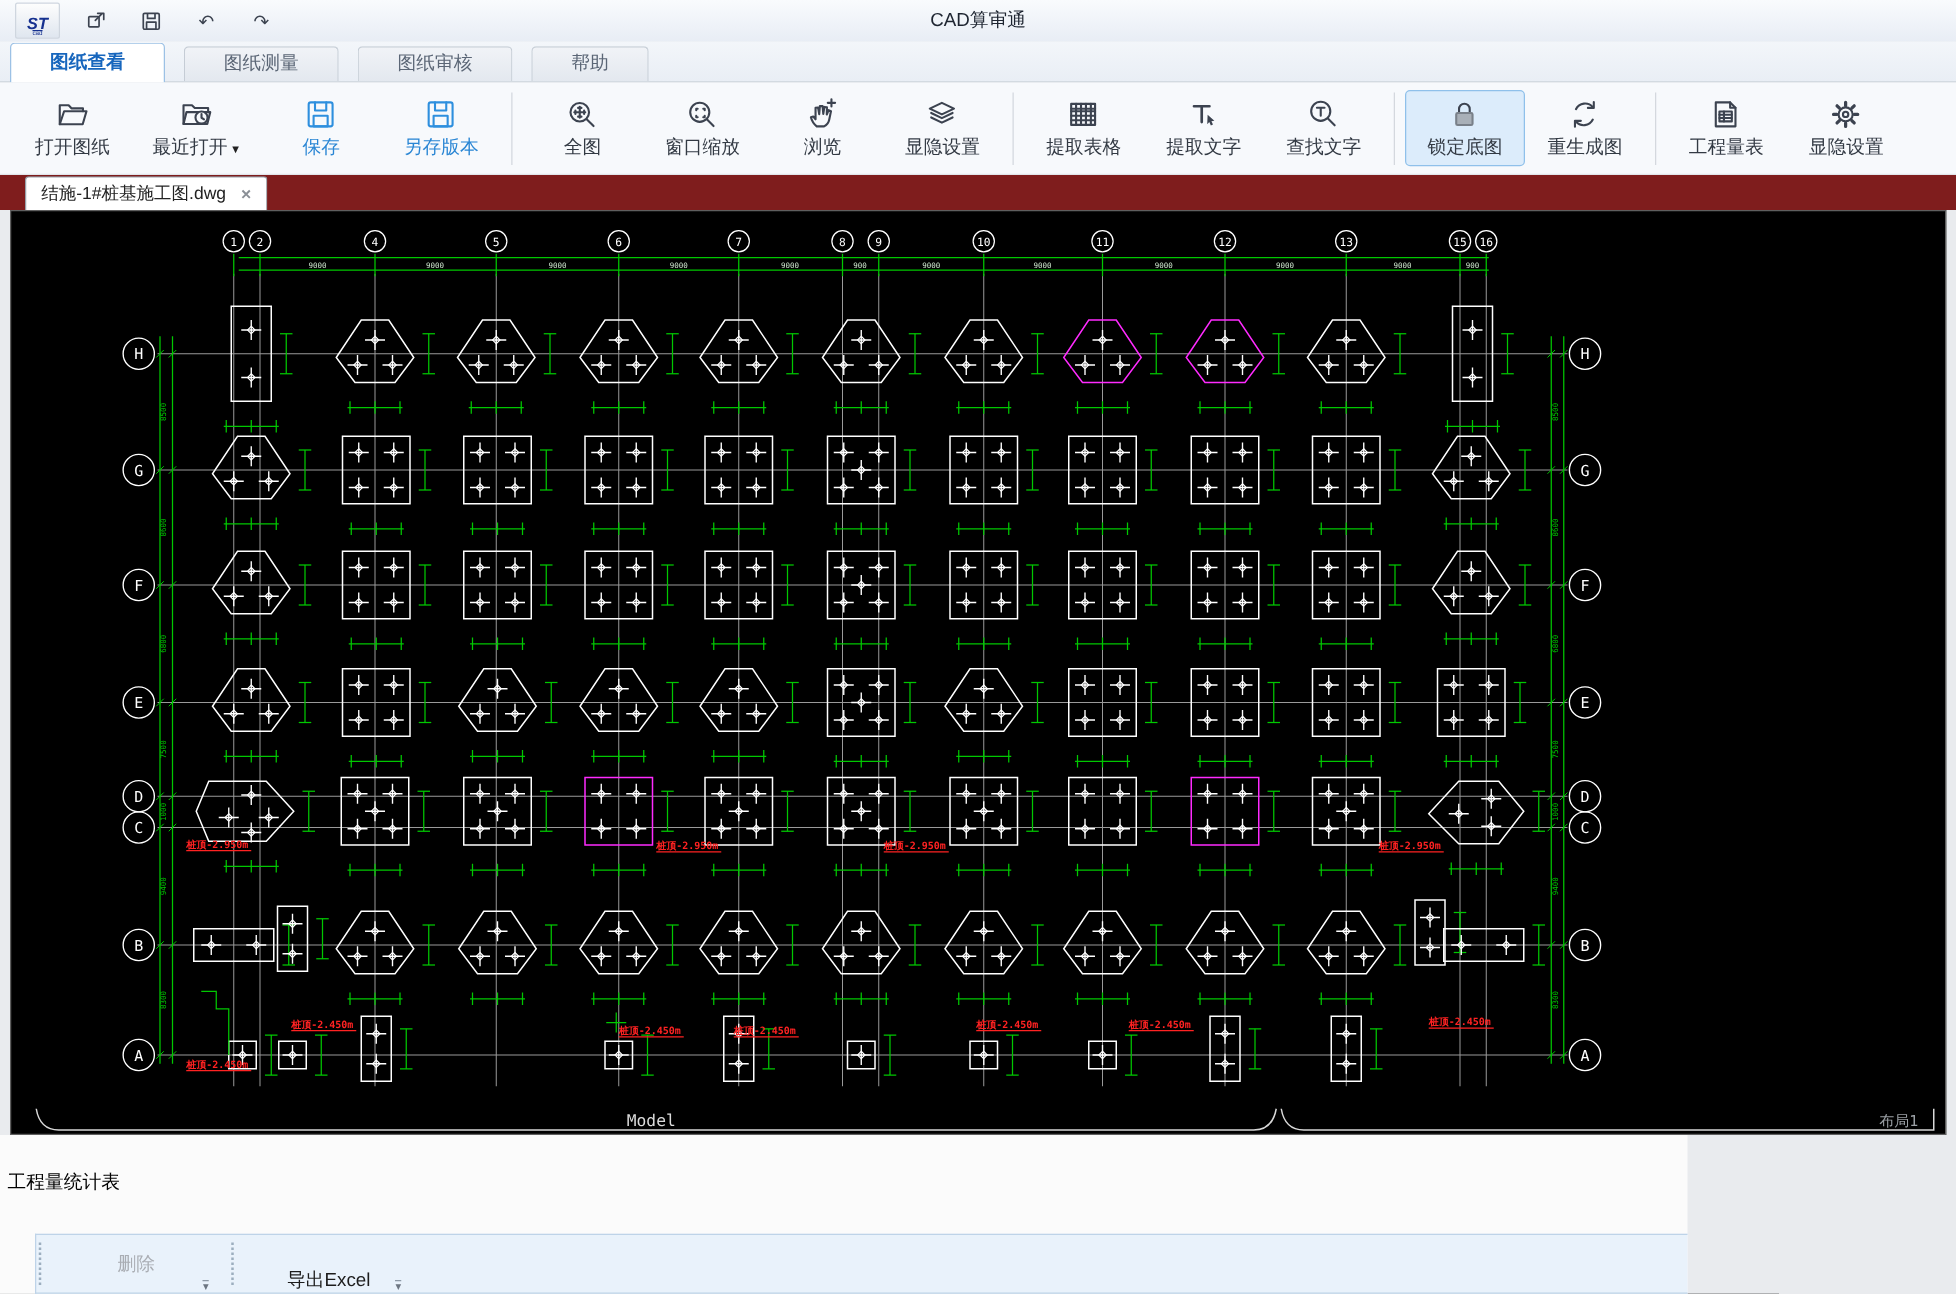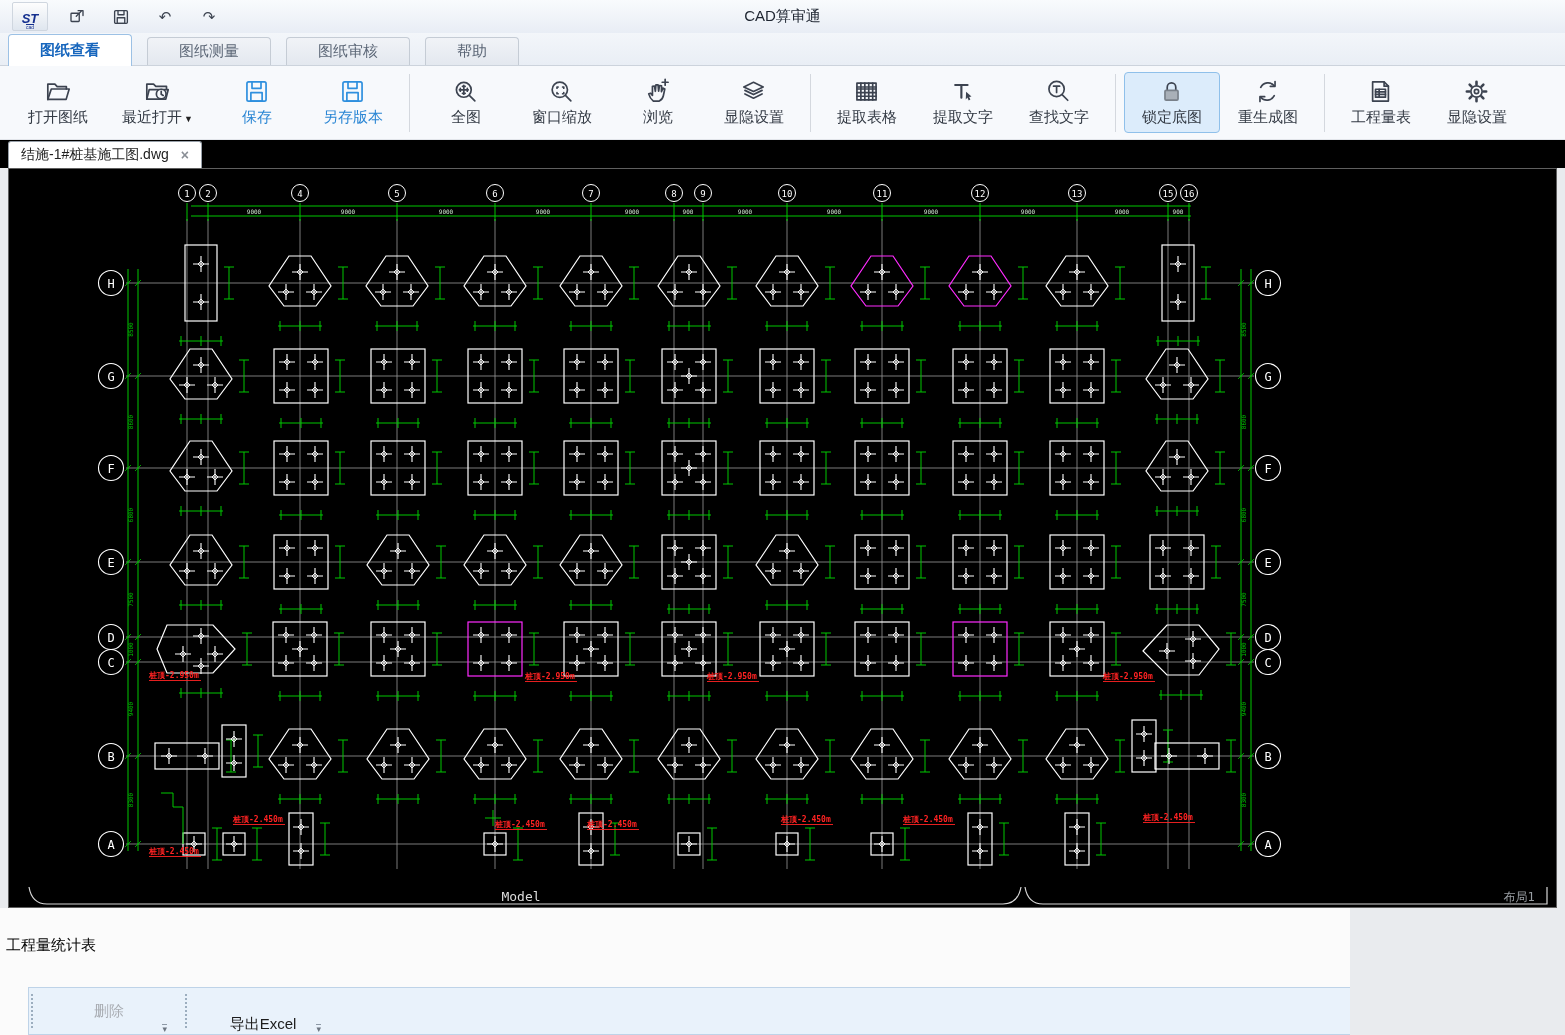--- a/index.html
+++ b/index.html
@@ -37,22 +37,22 @@
     min-width:64px;padding:5px 15px;font-size:15px;color:#333a44;border:1px solid transparent;border-radius:4px;}
   .tool .lbl{white-space:nowrap;}
   .tool.accent{color:#2a86d4;}
   .tool.accent svg{color:#2e8fde;}
   .tool.active{background:#dcecfb;border-color:#8fc0ea;}
   .tool svg{color:#3c4350;}
   .mini-caret{font-size:9px;color:#222;margin-left:2px;}
   .vsep{width:1px;height:58px;background:#d4d8de;margin:0 8px;}
 
   
-  .docrow{position:absolute;left:0;top:140px;width:1565px;height:28px;background:#000000;
-    display:flex;align-items:flex-end;padding-left:8px;box-sizing:border-box;}
+  .docrow{position:absolute;left:0;top:140px;width:1565px;height:28px;background:#7f1d1d;
+    display:flex;align-items:flex-end;padding-left:20px;box-sizing:border-box;}
   .doctab{height:26px;background:#fff;border:1px solid #98a0a9;border-bottom:none;
     border-radius:3px 3px 0 0;display:flex;align-items:center;gap:12px;padding:0 12px;font-size:14px;color:#222;}
   .doctab .close{color:#8a8f96;font-size:14px;font-weight:bold;}
 
   
   .canvas{position:absolute;left:8px;top:168px;width:1549px;height:740px;background:#000;
     border:1px solid #5f5f5f;box-sizing:border-box;}
   .canvas svg{display:block;}
 
   

